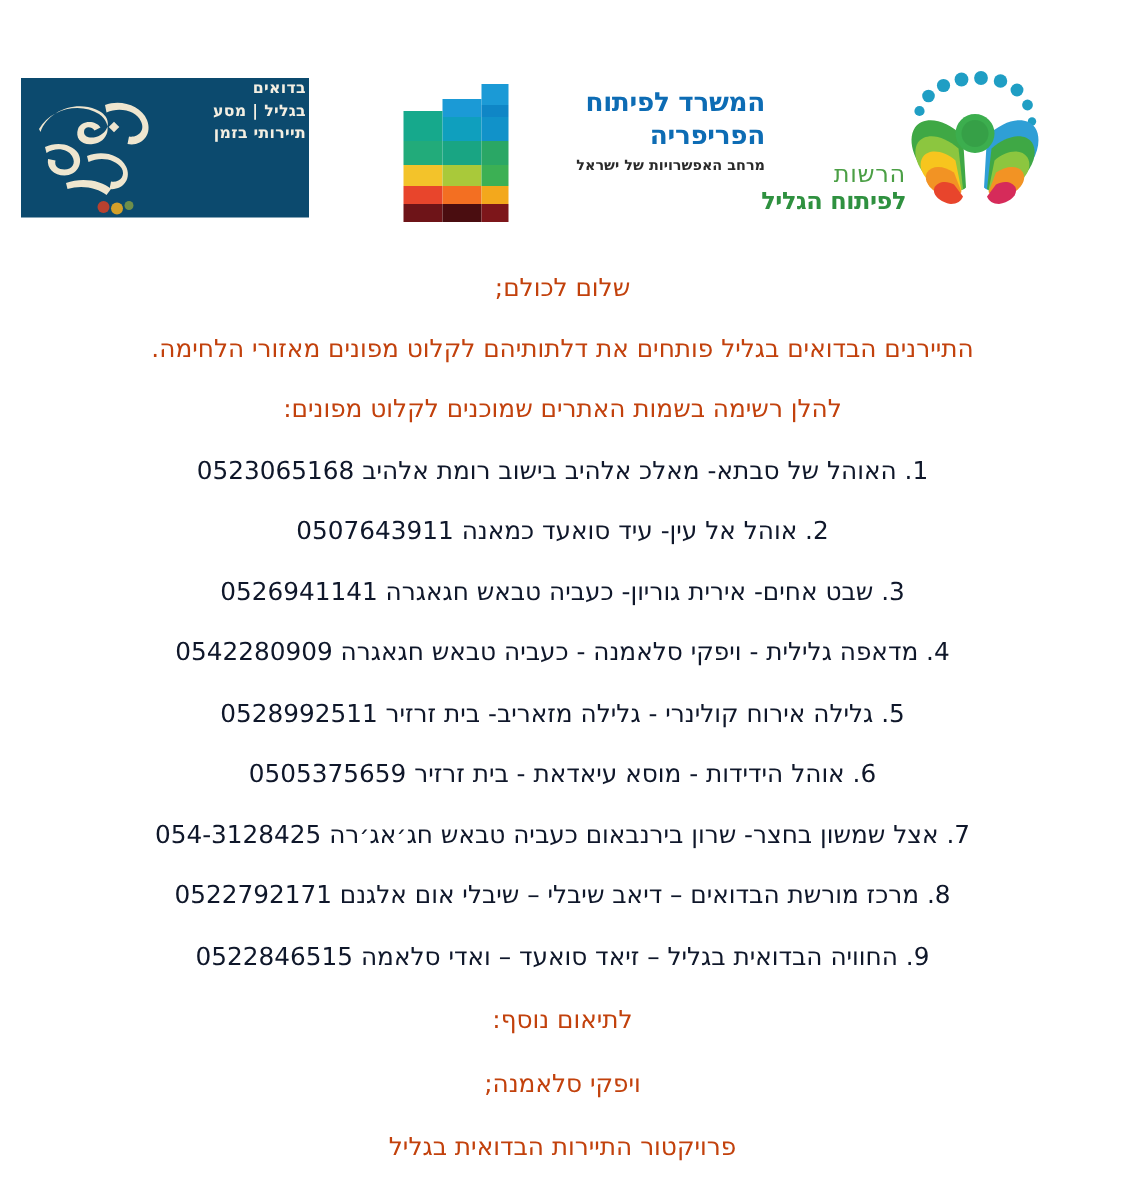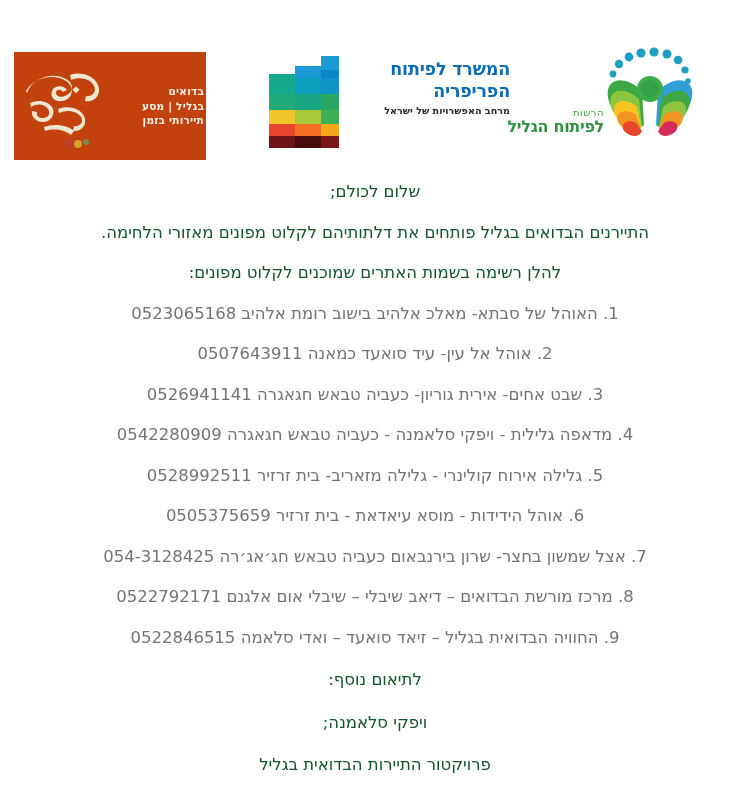--- a/index.html
+++ b/index.html
@@ -23,25 +23,24 @@
     width: 750px;
     height: 170px;
   }
 
   
   .logo-bedouin {
     position: absolute;
     left: 14px;
     top: 52px;
     width: 192px;
-    height: 108px;
-    background: #c2410c;
+    height: 93px;
+    background: #0c4a6e;
     display: flex;
     flex-direction: row-reverse;
-    align-items: center;
     overflow: hidden;
   }
   .bedouin-script {
     width: 96px;
     height: 99px;
     position: relative;
     flex: none;
   }
   .bedouin-script svg { display: block; }
   .bedouin-words {
@@ -116,21 +115,21 @@
   .galilee-text {
     position: absolute;
     right: 120px;
     top: 62px;
     text-align: right;
     direction: rtl;
     width: 84px;
   }
   .galilee-thin {
     color: #4b9f45;
-    font-size: 10px;
+    font-size: 16px;
     font-weight: normal;
     line-height: 1.1;
     letter-spacing: 0.5px;
     text-align: right;
   }
   .galilee-bold {
     color: #2f9140;
     font-size: 16px;
     font-weight: bold;
     line-height: 1.15;
@@ -145,39 +144,39 @@
     right: 0;
     left: 0;
     direction: rtl;
     text-align: center;
     padding: 0 26px;
     box-sizing: border-box;
   }
   .line {
     font-size: 16.5px;
     line-height: 1.0;
-    color: #14532d;
+    color: #c2410c;
     margin: 12px;
     padding: 0;
     white-space: nowrap;
   }
   .greeting { margin-top: 12px; }
   .para     { margin-top: 24px; }
   .intro    { margin-top: 24px; }
 
   .site-list {
     list-style: none;
     margin: 0;
     padding: 0;
     direction: rtl;
   }
   .site-item {
     font-size: 16.5px;
     line-height: 1.0;
-    color: #737373;
+    color: #0f172a;
     margin-top: 24px;
     text-align: center;
     white-space: nowrap;
     direction: rtl;
   }
   .site-item .num { unicode-bidi: isolate; }
   .site-item .tel { unicode-bidi: isolate; direction: ltr; }
 
   .closing    { margin-top: 26px; }
   .signer     { margin-top: 26px; }

